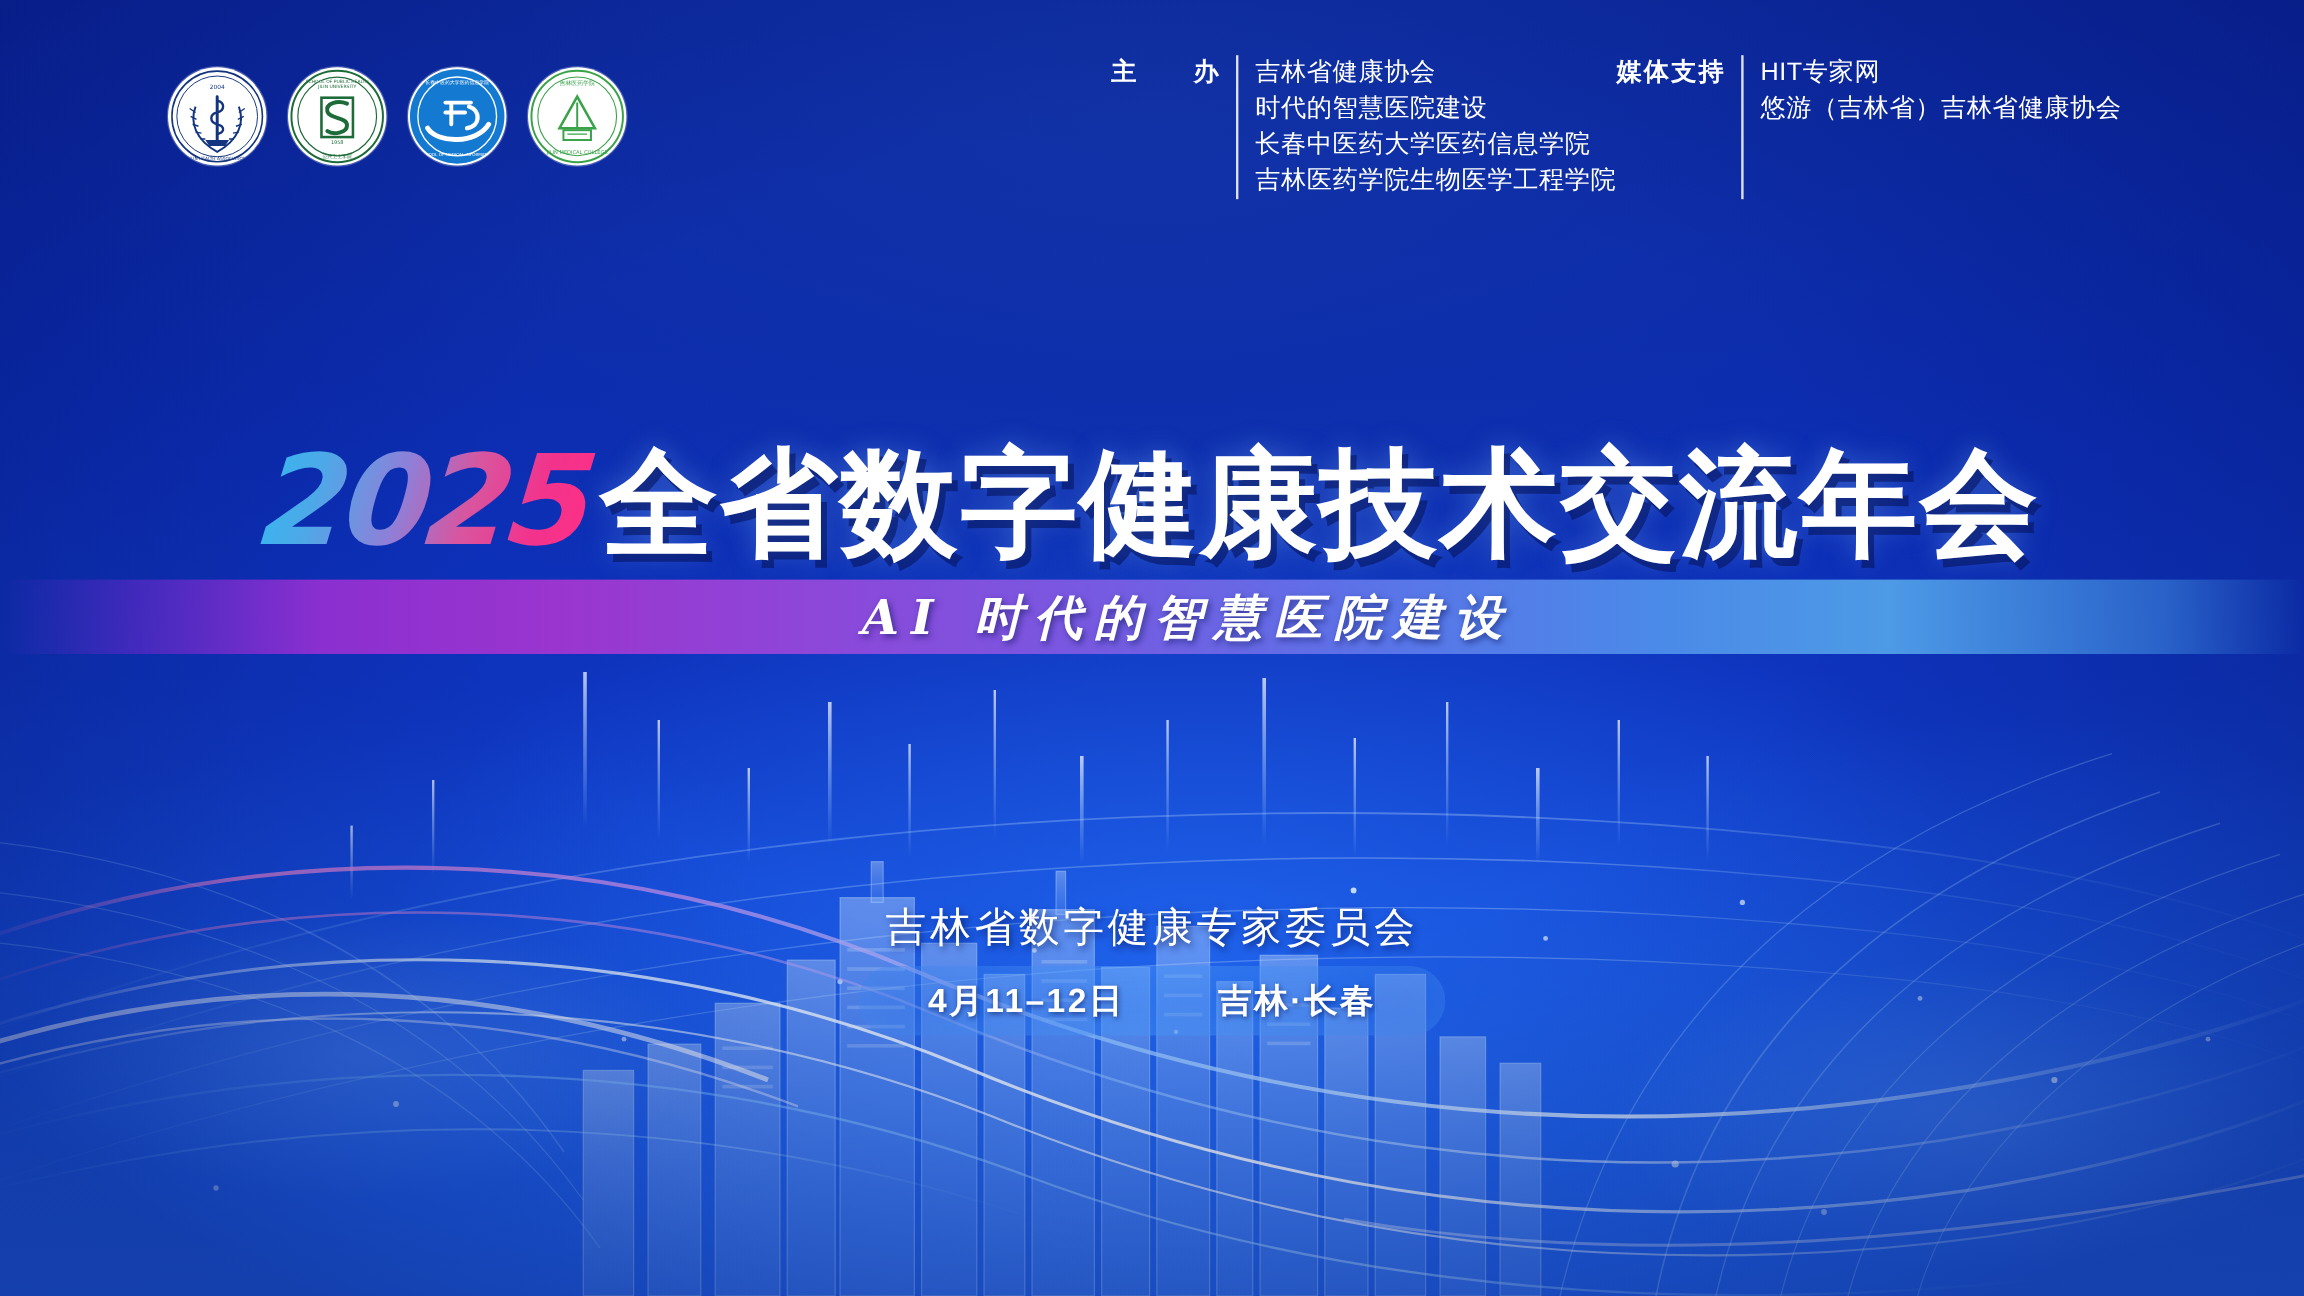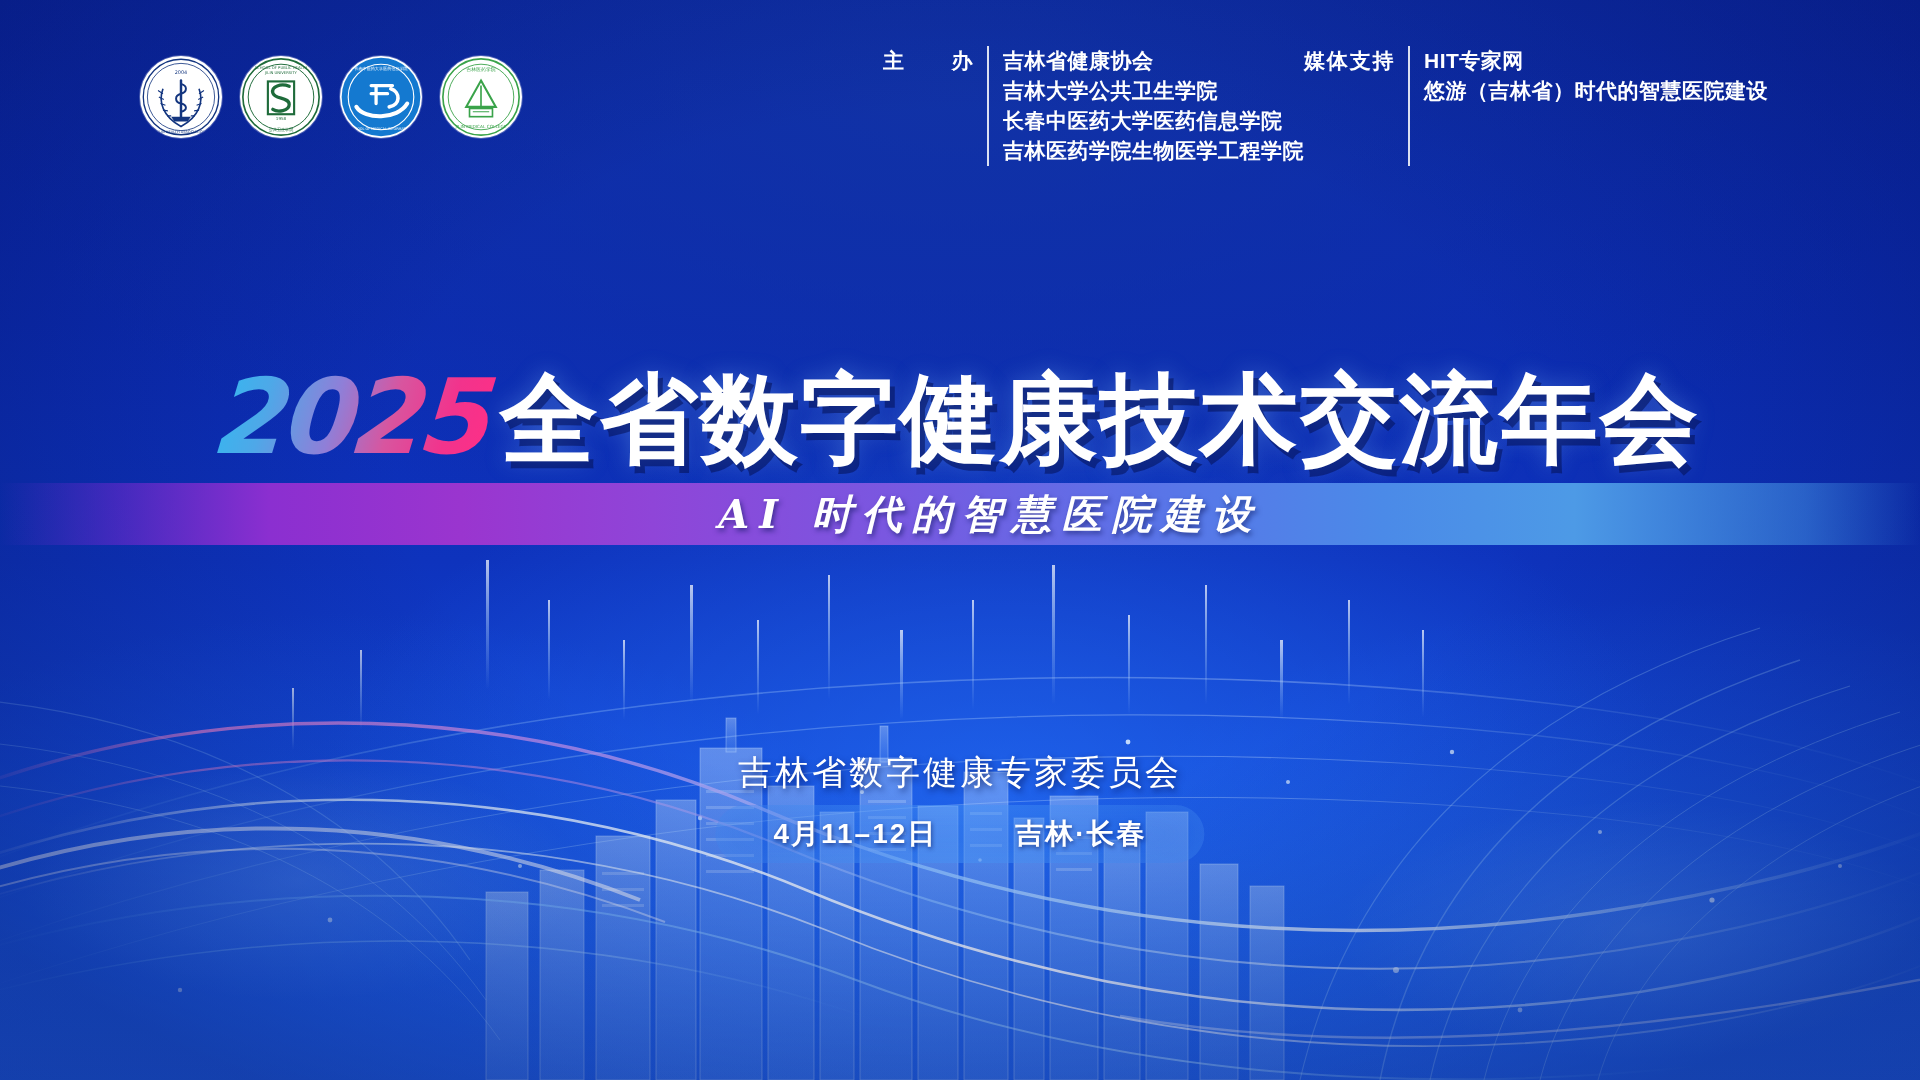--- a/index.html
+++ b/index.html
@@ -63,21 +63,21 @@
     padding-right:14px; white-space:nowrap;
     font-size:21px; font-weight:bold;
   }
   .org-sep{
     width:2px; align-self:stretch;
     background:rgba(255,255,255,.85);
     margin-right:14px;
     min-height:30px;
   }
   .org-names{ display:flex; flex-direction:column; }
-  .org-name{ font-size:21px; font-weight:bold; line-height:30px; white-space:nowrap; }
+  .org-name{ font-size:21px; font-weight:normal; line-height:30px; white-space:nowrap; }
 
   
   .title-wrap{
     position:absolute; top:355px; left:0; width:1920px;
     text-align:center;
   }
   .title-line{
     display:inline-flex; align-items:baseline; justify-content:center;
     white-space:nowrap;
   }
@@ -391,32 +391,32 @@
 
     </div>
 
     <div class="org-block">
 
       <div class="org-row">
         <div class="org-label">主办</div>
         <div class="org-sep"></div>
         <div class="org-names">
           <div class="org-name">吉林省健康协会</div>
-          <div class="org-name">吉林大学公共卫生学院</div>
+          <div class="org-name">时代的智慧医院建设</div>
           <div class="org-name">长春中医药大学医药信息学院</div>
           <div class="org-name">吉林医药学院生物医学工程学院</div>
         </div>
       </div>
 
       <div class="org-row">
         <div class="org-label">媒体支持</div>
         <div class="org-sep"></div>
         <div class="org-names">
           <div class="org-name">HIT专家网</div>
-          <div class="org-name">悠游（吉林省）时代的智慧医院建设</div>
+          <div class="org-name">悠游（吉林省）吉林省健康协会</div>
         </div>
       </div>
 
     </div>
   </div>
 
   <div class="title-wrap">
     <div class="title-line">
       <span class="year">2025</span>
       <span class="title-main">全省数字健康技术交流年会</span>

